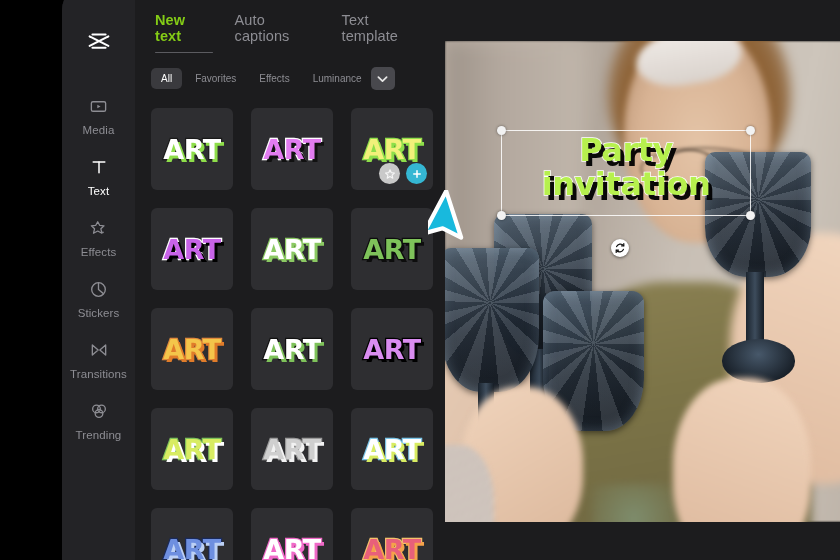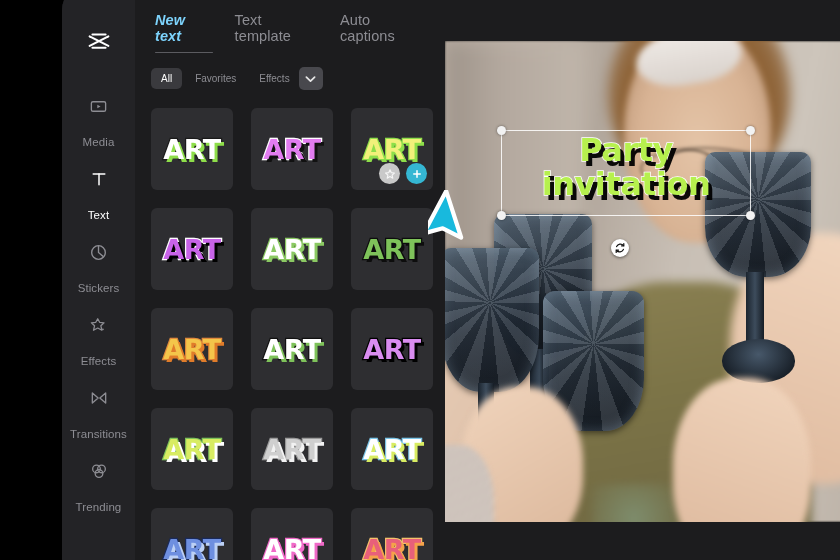--- a/index.html
+++ b/index.html
@@ -40,33 +40,33 @@
 
   
   .rail{
     position:absolute; left:0; top:0; width:73px; height:600px;
     background:#232326; padding-top:16px;
     display:flex; flex-direction:column; align-items:center;
   }
   .logo{ margin-top:26px; margin-bottom:26px; width:34px;height:34px;
          display:flex;align-items:center;justify-content:center; }
   .rail-item{ width:73px; padding:9px 0 7px; display:flex; flex-direction:column;
-              align-items:center; gap:19px; cursor:pointer; margin-bottom:3px; }
+              align-items:center; gap:7px; cursor:pointer; margin-bottom:3px; }
   .rail-icon{ width:22px;height:22px;display:flex;align-items:center;justify-content:center;
               color:#8d8d93; }
   .rail-label{ font-size:11.5px; color:#8d8d93; line-height:13px; text-align:center; letter-spacing:.1px;}
   .rail-item.active .rail-icon{ color:#fff; }
   .rail-item.active .rail-label{ color:#fff; font-weight:normal;text-align:center; }
 
   
   .panel{ position:absolute; left:73px; top:0; width:310px; height:600px;
           background:#1c1c1e; }
   .tabs{ display:flex; gap:22px; padding:28px 20px 0 20px; align-items:flex-start; }
   .tab{ font-size:14.5px; color:#8d8d93; cursor:pointer; position:relative; padding-bottom:9px; letter-spacing:.1px;}
-  .tab.active{ color:#7dd3fc; font-weight:bold;font-style:italic; }
+  .tab.active{ color:#84cc16; font-weight:bold; }
   .tab.active::after{ content:""; position:absolute; left:0; right:0; bottom:0;
                       height:1.5px; background:#5b5b60; border-radius:2px; }
 
   .chips{ display:flex; align-items:center; gap:3px; padding:14px 12px 0 16px; position:relative;}
   .chip{ font-size:10px; color:#8d8d93; padding:5px 10px; border-radius:5px; cursor:pointer; white-space:nowrap;}
   .chip.active{ color:#fff; background:#3a3a3e; }
   .chip-more{ width:24px;height:23px; background:#48484d; border-radius:5px; display:flex;
               align-items:center;justify-content:center; cursor:pointer; flex:0 0 auto; margin-left:-4px; position:relative; z-index:2;}
 
   .grid{ padding:18px 16px 0 16px; display:grid; grid-template-columns:repeat(3,82px);
@@ -207,36 +207,36 @@
           <svg width="20" height="20" viewBox="0 0 24 24" fill="none" stroke="currentColor" stroke-width="1.8" stroke-linecap="round">
             <path d="M5 6 H19"></path>
               <path d="M12 6 V19"></path>
           </svg>
         </span>
         <span class="rail-label">Text</span>
       </div>
 
       <div class="rail-item">
         <span class="rail-icon">
+          <svg width="19" height="19" viewBox="0 0 24 24" fill="none" stroke="currentColor" stroke-width="1.6" stroke-linejoin="round">
+            <path d="M11 3.5 L13.6 8.2 L19 8.6 L15 12.4 L16.3 18 L11 15.2 L5.7 18 L7 12.4 L3 8.6 L8.4 8.2 Z"></path>
+            <circle cx="17.6" cy="16.8" r="1.1" fill="currentColor" stroke="none"></circle>
+          </svg>
+        </span>
+        <span class="rail-label">Effects</span>
+      </div>
+
+      <div class="rail-item">
+        <span class="rail-icon">
           <svg width="19" height="19" viewBox="0 0 24 24" fill="none" stroke="currentColor" stroke-width="1.7">
             <circle cx="12" cy="12" r="8.6"></circle>
               <path d="M12 3.4 V12 L18.2 17.2"></path>
           </svg>
         </span>
         <span class="rail-label">Stickers</span>
-      </div>
-
-      <div class="rail-item">
-        <span class="rail-icon">
-          <svg width="19" height="19" viewBox="0 0 24 24" fill="none" stroke="currentColor" stroke-width="1.6" stroke-linejoin="round">
-            <path d="M11 3.5 L13.6 8.2 L19 8.6 L15 12.4 L16.3 18 L11 15.2 L5.7 18 L7 12.4 L3 8.6 L8.4 8.2 Z"></path>
-            <circle cx="17.6" cy="16.8" r="1.1" fill="currentColor" stroke="none"></circle>
-          </svg>
-        </span>
-        <span class="rail-label">Effects</span>
       </div>
 
       <div class="rail-item">
         <span class="rail-icon">
           <svg width="20" height="20" viewBox="0 0 24 24" fill="none" stroke="currentColor" stroke-width="1.6" stroke-linejoin="round">
             <path d="M4 6 L11 12 L4 18 Z"></path>
               <path d="M20 6 L13 12 L20 18 Z"></path>
           </svg>
         </span>
         <span class="rail-label">Transitions</span>
@@ -251,28 +251,29 @@
           </svg>
         </span>
         <span class="rail-label">Trending</span>
       </div>
     </div>
 
     <div class="panel">
 
       <div class="tabs">
         <div class="tab active">New text</div>
+        <div class="tab">Auto captions</div>
         <div class="tab">Text template</div>
-        <div class="tab">Auto captions</div>
       </div>
 
       <div class="chips">
         <div class="chip active">All</div>
         <div class="chip">Favorites</div>
         <div class="chip">Effects</div>
+        <div class="chip">Luminance</div>
         <div class="chip-more">
           <svg width="11" height="8" viewBox="0 0 12 8" fill="none" stroke="#e6e6e6" stroke-width="1.9" stroke-linecap="round" stroke-linejoin="round">
             <path d="M1.5 2 L6 6.4 L10.5 2"></path>
           </svg>
         </div>
       </div>
 
       <div class="grid" id="style-grid">
           <div class="cell">
             <div class="art" style="color: rgb(255, 255, 255); -webkit-text-stroke: 2.4px rgb(26, 26, 26); paint-order: stroke; text-shadow: rgb(142, 222, 74) 3px 3px 0px;">ART</div>

